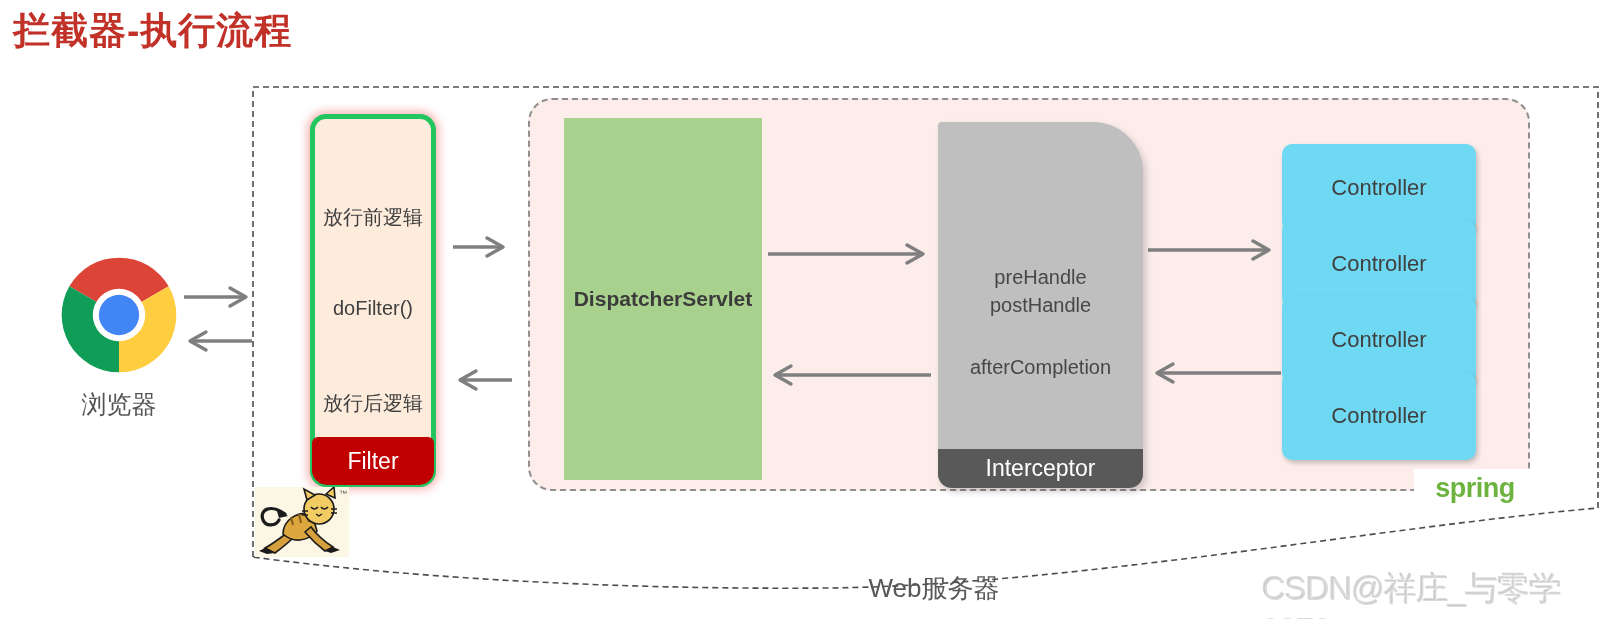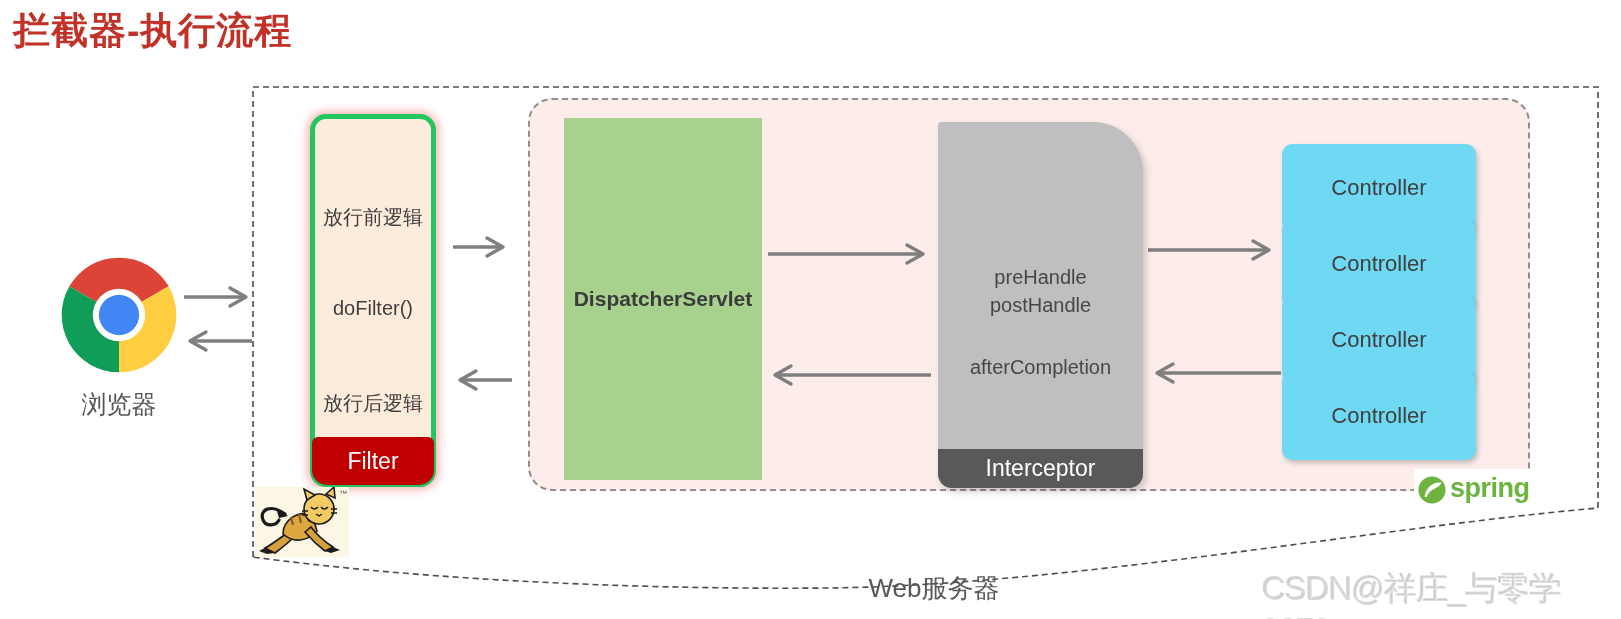--- a/index.html
+++ b/index.html
@@ -36,21 +36,21 @@
           border-radius:0 0 14px 14px; color:#fff; font-size:23px;
           display:flex; align-items:center; justify-content:center; }
 
   .controller { position:absolute; left:1282px; width:194px; height:88px; background:#6fd9f3;
                 border-radius:10px; box-shadow:2px 3px 5px rgba(0,0,0,0.22);
                 display:flex; align-items:center; justify-content:center;
                 font-size:22px; color:#404040; }
   .c1 { top:144px; } .c2 { top:220px; } .c3 { top:296px; } .c4 { top:372px; }
 
   .springlogo { position:absolute; left:1414px; top:469px; width:118px; height:35px; background:#fff;
-                display:flex; align-items:flex-end; gap:4px; padding-left:4px; }
+                display:flex; align-items:center; gap:4px; padding-left:4px;flex-direction:column; }
   .springlogo .stext { font-size:27px; font-weight:bold; color:#6db33f; letter-spacing:-0.5px; }
 
   .tomcat { position:absolute; left:255px; top:487px; }
 
   .server-label { position:absolute; left:834px; top:571px; width:200px; text-align:center;
                   font-size:26px; color:#595959; }
   .watermark { position:absolute; left:1262px; top:567px; width:360px; font-size:33px;
                color:rgba(187,187,187,0.55); letter-spacing:-1px;
                text-shadow:1px 1px 0 #ffffff, -1px -1px 0 rgba(150,150,150,0.35); }
 

